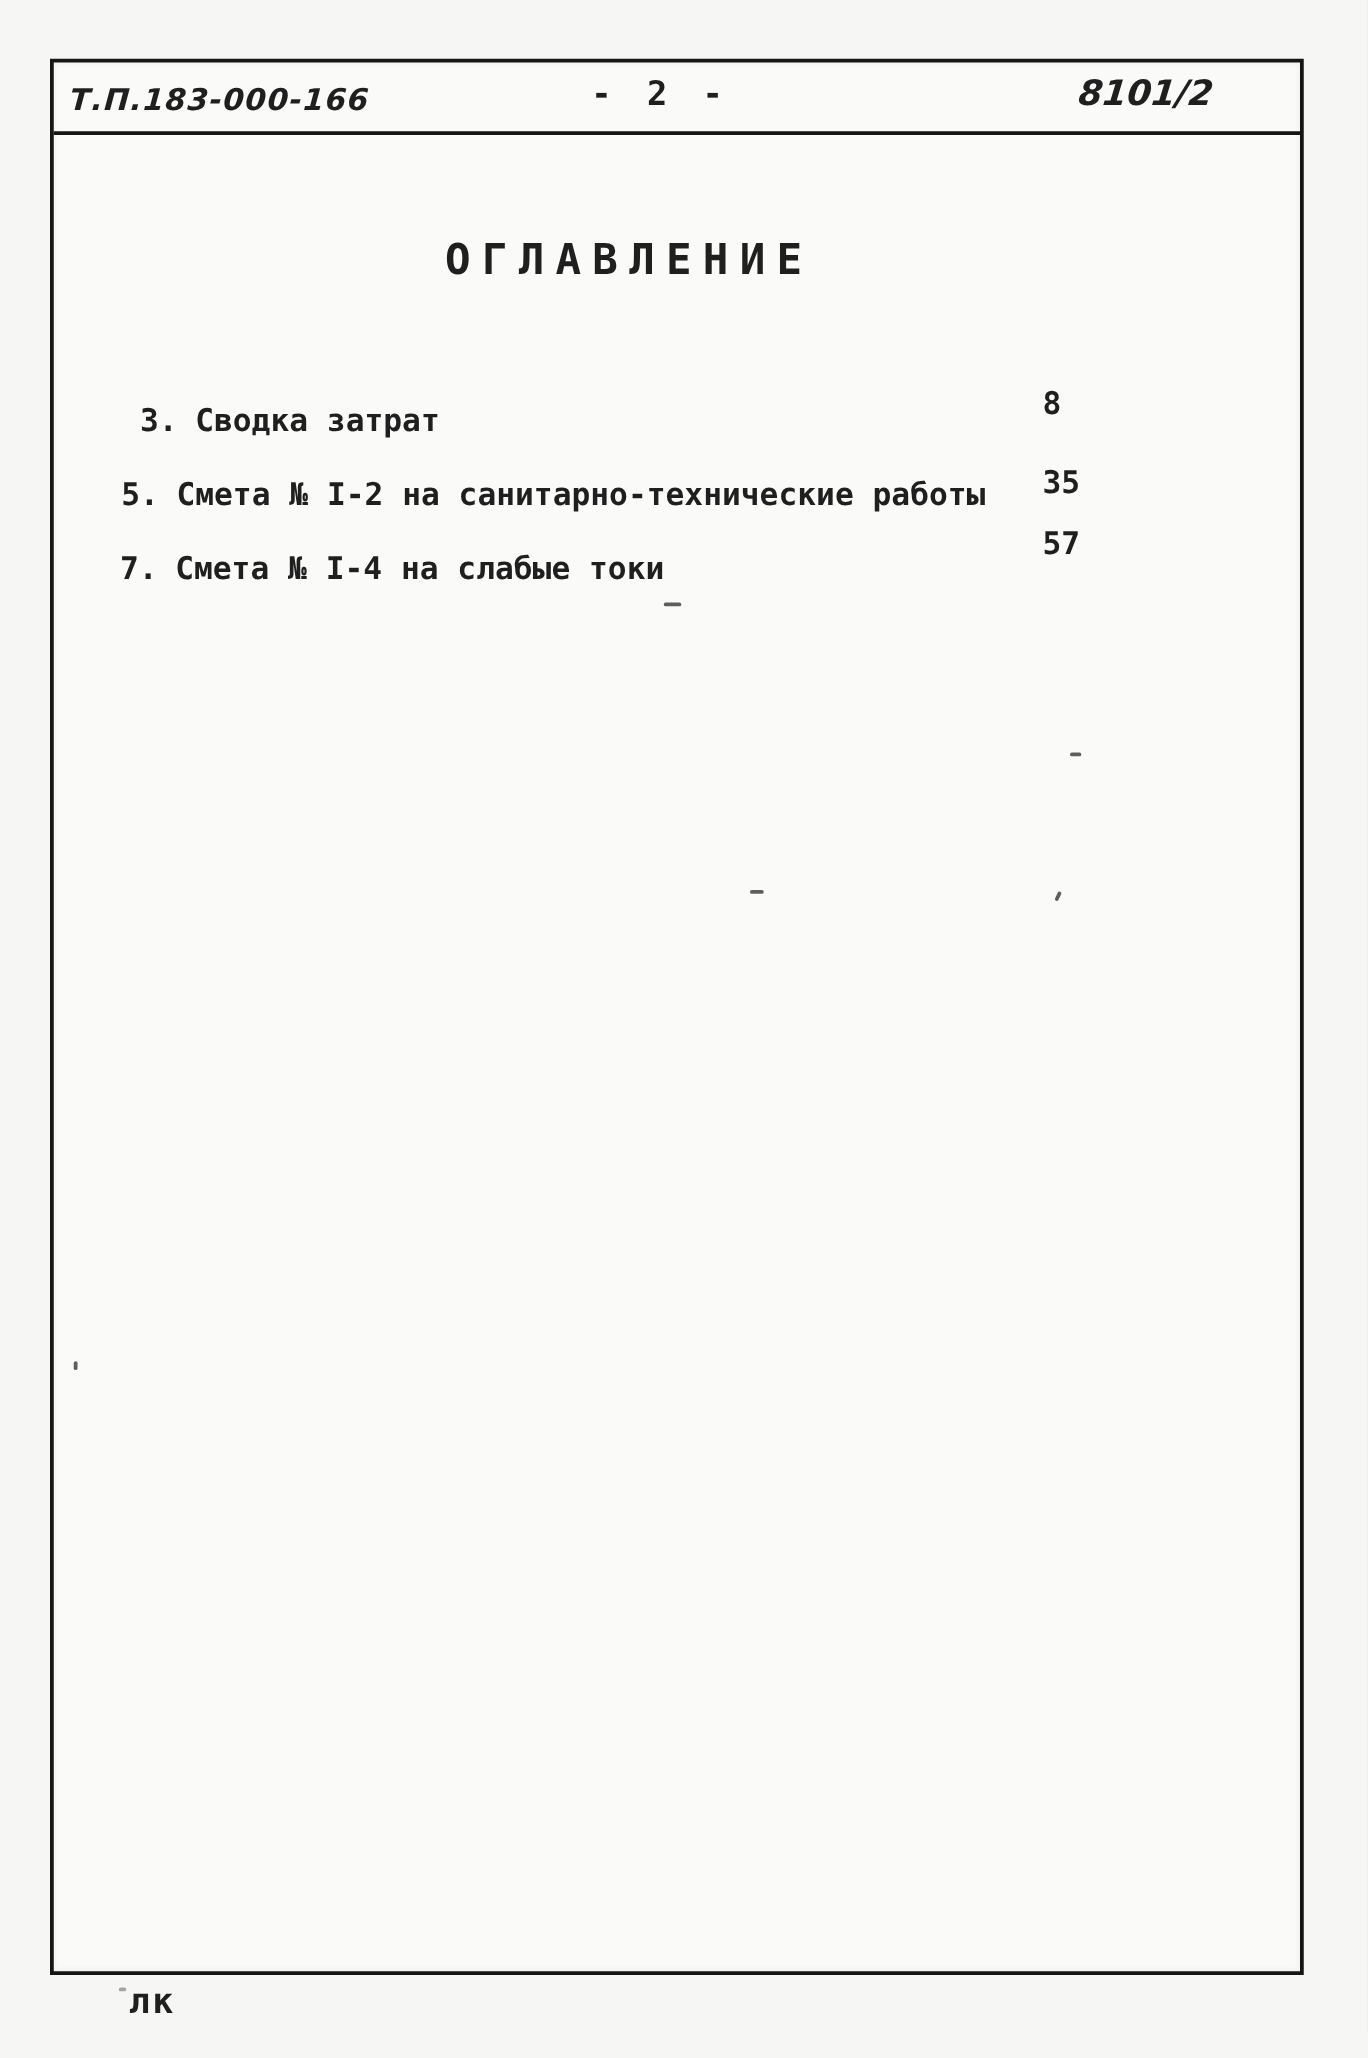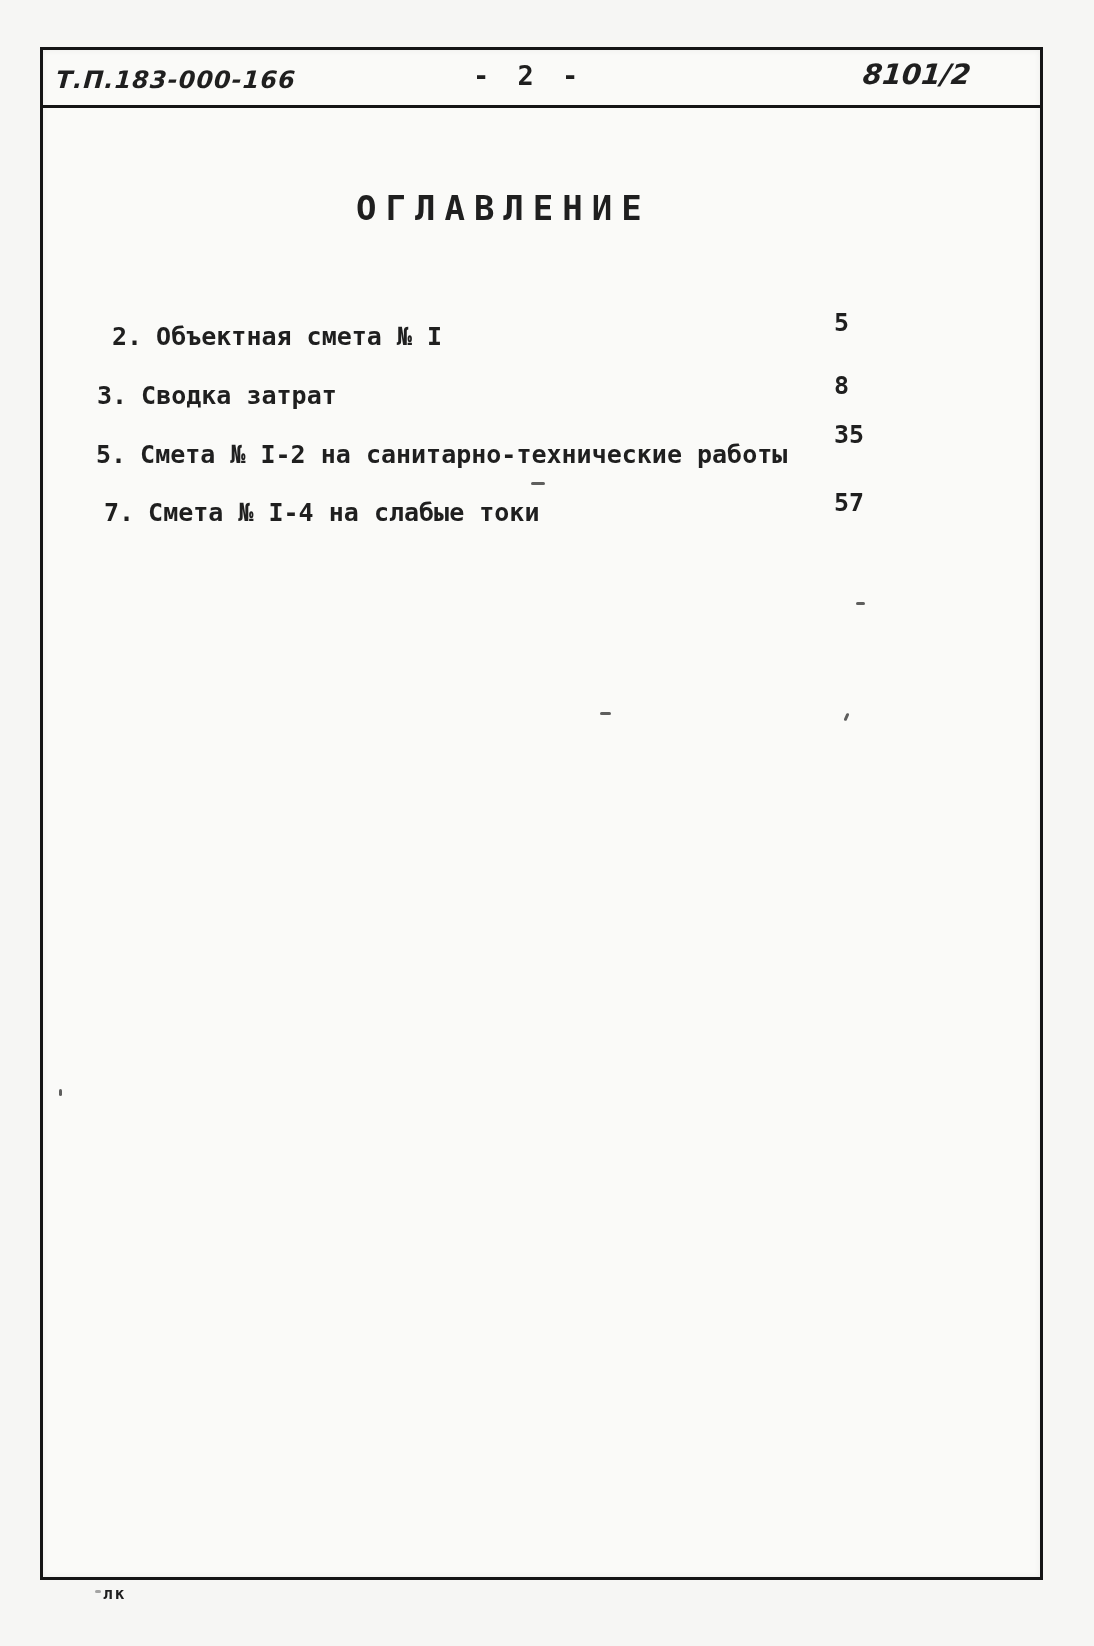--- a/index.html
+++ b/index.html
@@ -135,21 +135,21 @@
   .toc-row:nth-of-type(7) .num { margin-left: 61px; }
   .toc-row:nth-of-type(7) .page { transform: translateY(-10px); }
   .toc-row:nth-of-type(8) { top: 687px; }
   .toc-row:nth-of-type(8) .num { margin-left: 61px; }
   .toc-row:nth-of-type(8) .page { transform: translateY(-2px); }
   
   .footer-initials {
     position: absolute;
     left: 103px;
     top: 1584px;
-    font-size: 16px;
+    font-size: 28px;
     font-weight: bold;
     letter-spacing: 2px;
   }
   
   .artifact {
     position: absolute;
     background: #2a2a2a;
     border-radius: 2px;
     opacity: 0.75;
   }
@@ -171,24 +171,20 @@
       <span class="doc-number">Т.П.183-000-166</span>
       <span class="page-number-label">- 2 -</span>
       <span class="sheet-code">8101/2</span>
     </div>
 
     <div class="toc-title">ОГЛАВЛЕНИЕ</div>
 
     <div class="toc-list">
 
 
-      <div class="toc-row">
-        <span class="num">2.</span><span class="label">Объектная смета № I</span>
-        <span class="page">5</span>
-      </div>
 
       <div class="toc-row">
         <span class="num">3.</span><span class="label">Сводка затрат</span>
         <span class="page">8</span>
       </div>
 
 
       <div class="toc-row">
         <span class="num">5.</span><span class="label">Смета № I-2 на санитарно-технические работы</span>
         <span class="page">35</span>

